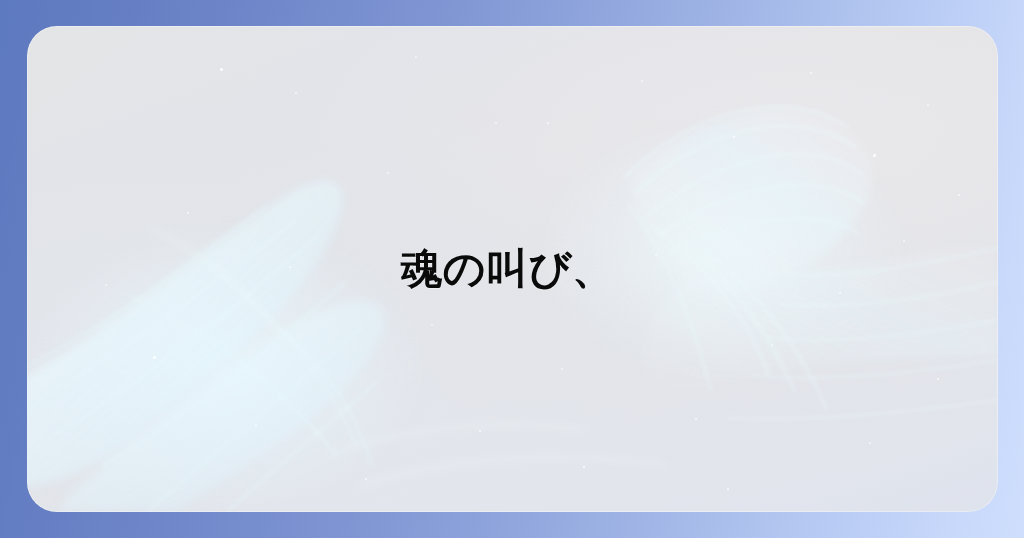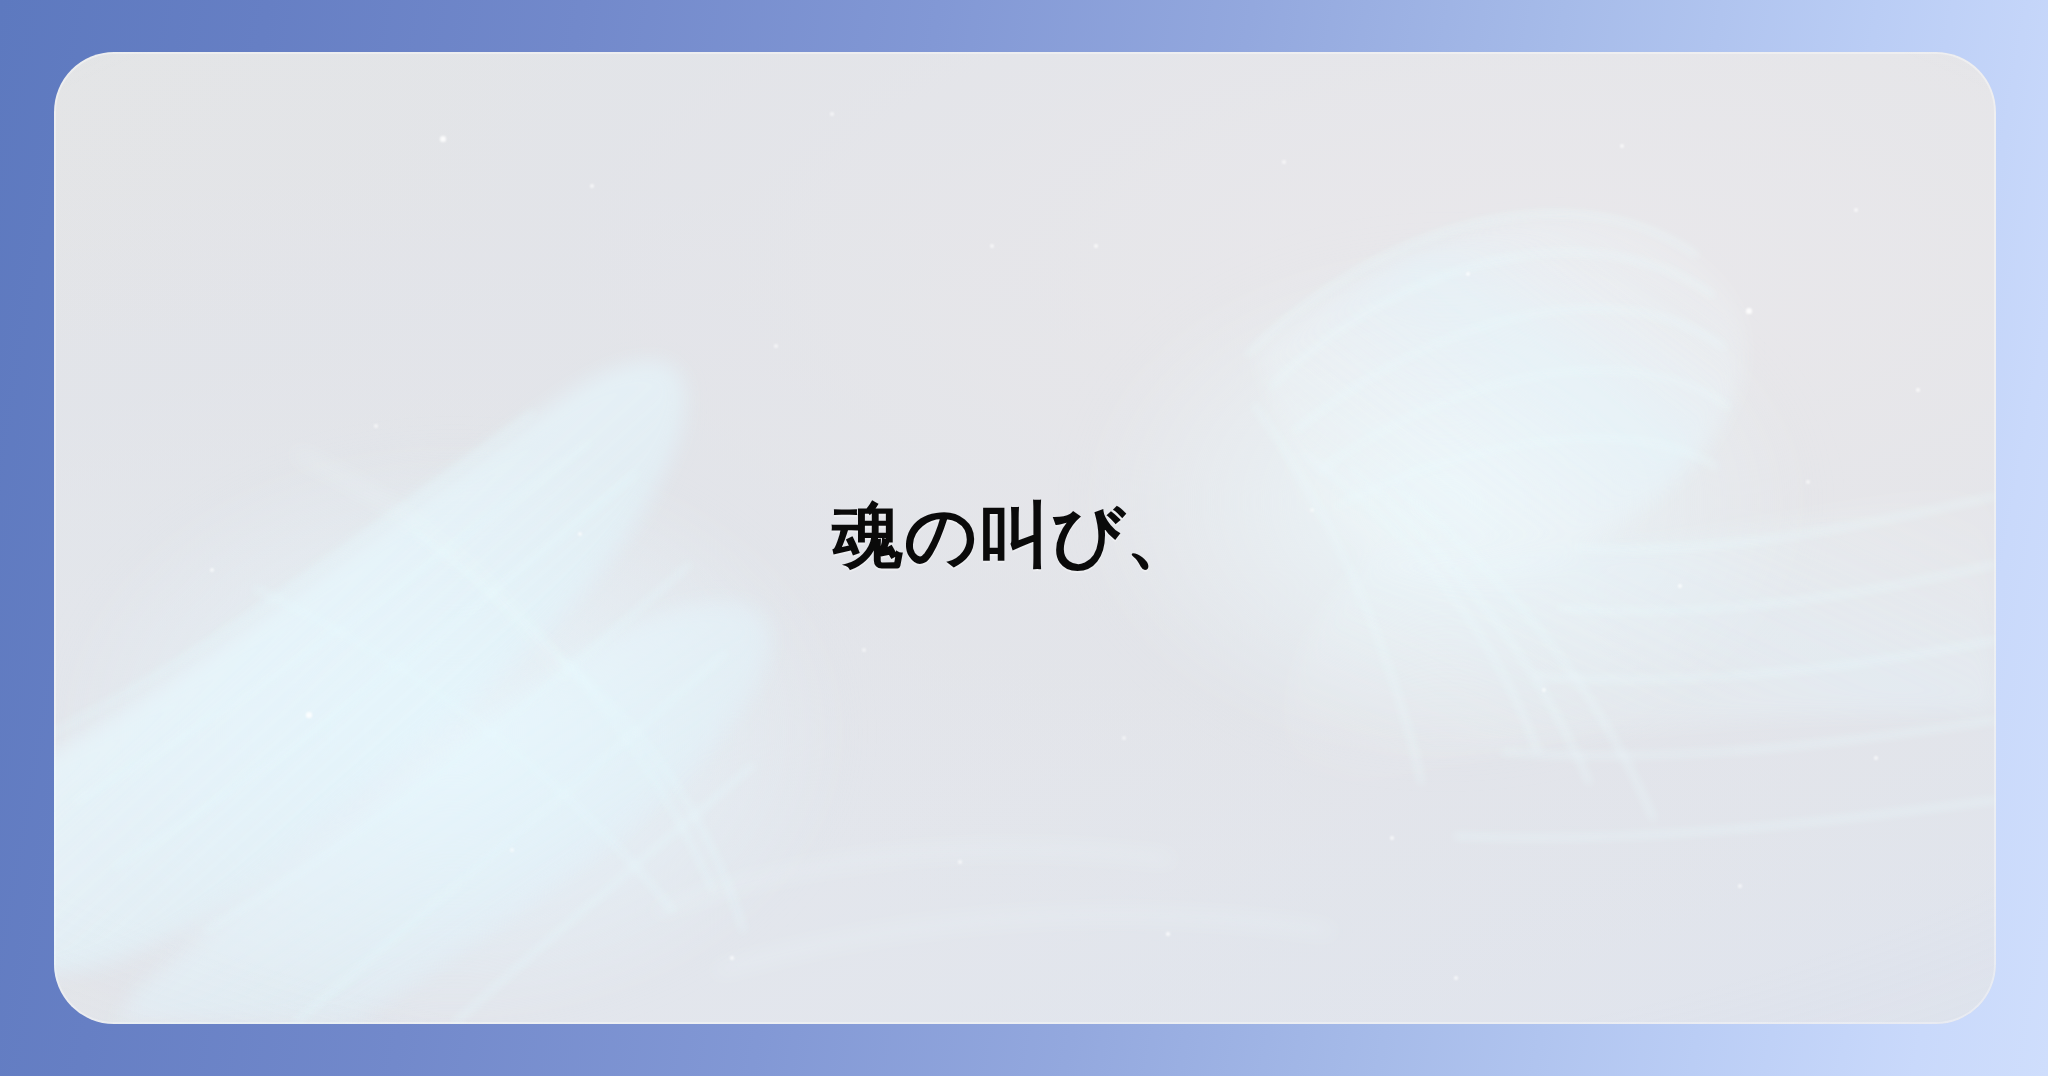--- a/index.html
+++ b/index.html
@@ -98,21 +98,21 @@
     flex-direction: column;
     align-items: center;
     justify-content: center;
     gap: 14px;
     z-index: 5;
   }
   .title-line {
     color: #0a0a0a;
     font-family: "DejaVu Sans", "Liberation Sans", sans-serif;
     font-weight: 700;
-    font-size: 36px;
+    font-size: 42px;
     line-height: 1.04;
     letter-spacing: 0.01em;
     white-space: nowrap;
     text-align: center;
     text-shadow: 0 1px 0 rgba(255,255,255,0.35);
   }
   #title-line-1 { margin-right: 10px; }
   #title-line-2 { margin-right: 0px; }
   #title-line-3 { margin-right: 0px; }
 </style>

